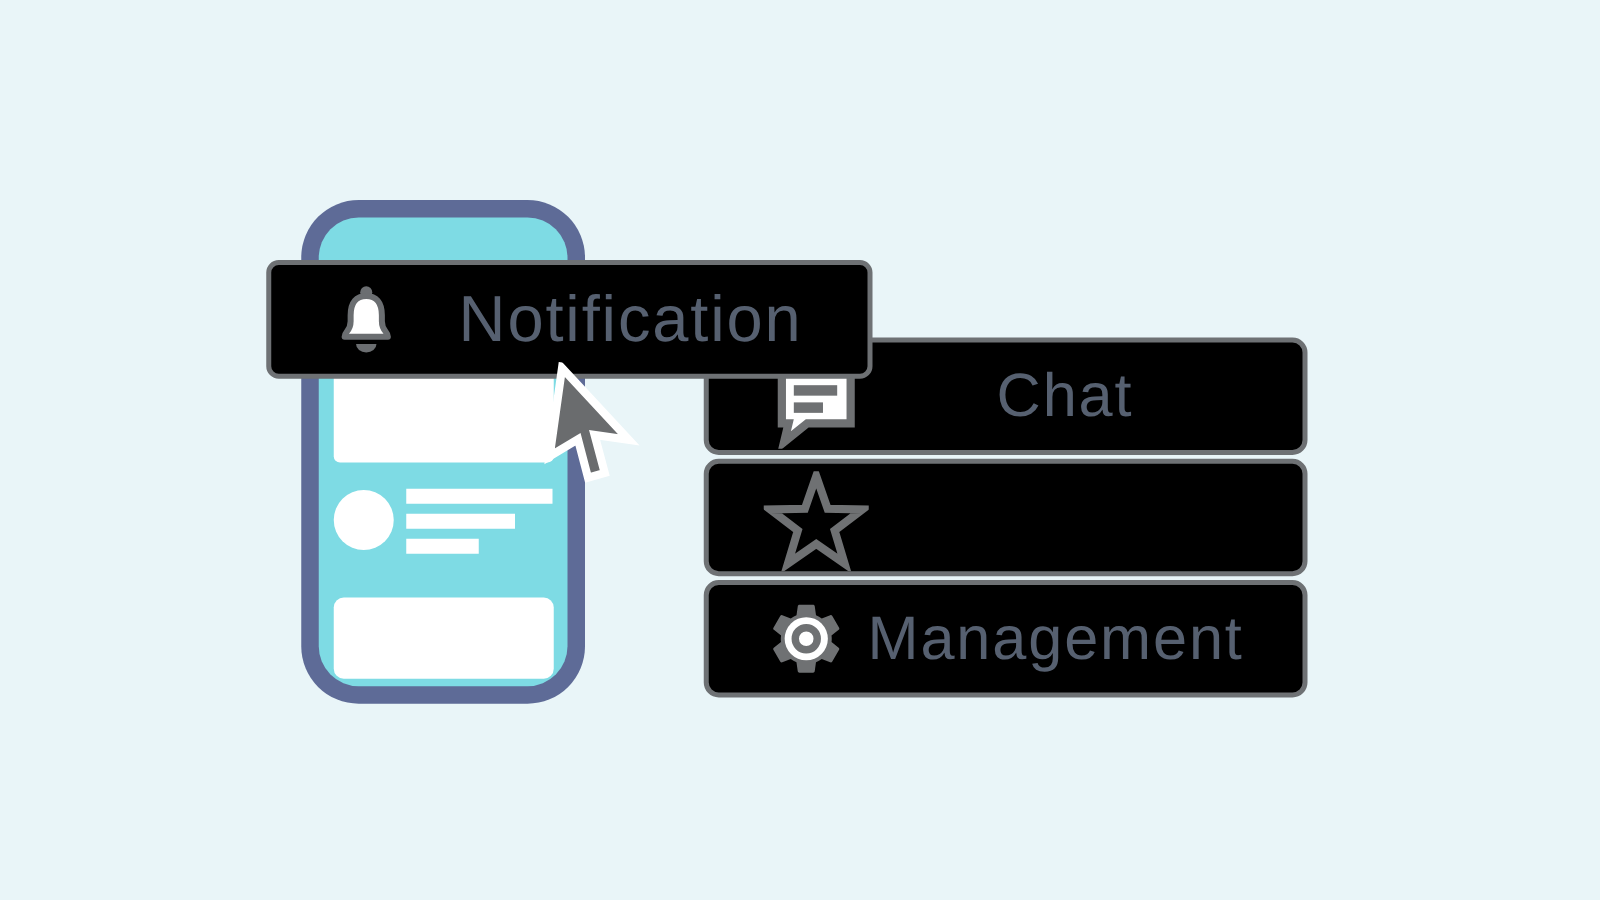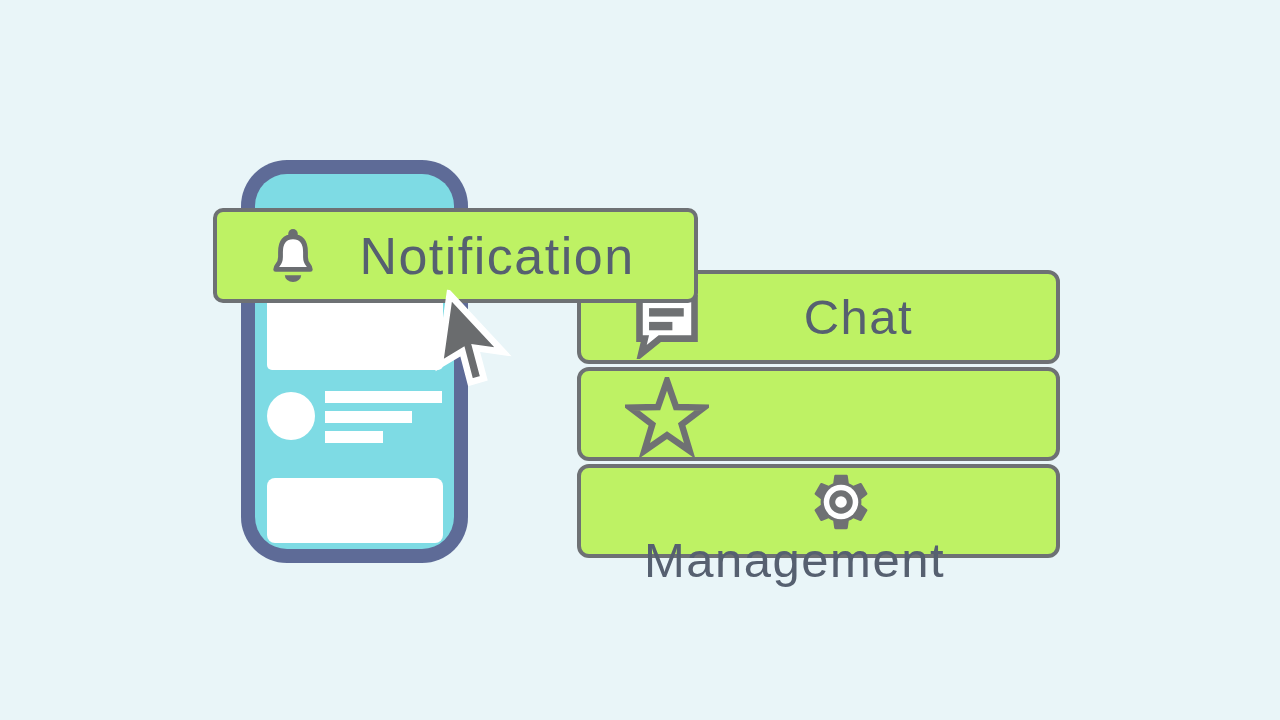--- a/index.html
+++ b/index.html
@@ -14,35 +14,35 @@
   .blk{position:absolute;background:#ffffff;}
   .blk-top{left:12px;top:122px;width:176px;height:74px;border-radius:5px;}
   .avatar{position:absolute;left:12px;top:218px;width:48px;height:48px;border-radius:50%;background:#ffffff;}
   .line{position:absolute;background:#ffffff;height:12px;left:70px;}
   .line1{top:217px;width:117px;}
   .line2{top:237px;width:87px;}
   .line3{top:257px;width:58px;}
   .blk-bottom{left:12px;top:304px;width:176px;height:65px;border-radius:8px;}
 
   
-  .box{position:absolute;background:#bef264;border:4px solid #6e7174;border-radius:12px;
-       box-sizing:border-box;display:flex;align-items:center;}
+  .box{position:absolute;background:#000000;border:4px solid #6e7174;border-radius:12px;
+       box-sizing:border-box;display:flex;align-items:center;gap:15px;}
   .label{flex:1;text-align:center;color:#566070;letter-spacing:1.5px;line-height:1;
          white-space:nowrap;}
 
   
   .notif{left:213px;top:208px;width:485px;height:95px;border-radius:10px;z-index:3;}
   .notif .icon-wrap{margin-left:51px;width:50px;display:flex;justify-content:center;}
   .notif .label{font-size:52px;padding-right:18px;}
 
   
-  .row{left:577px;width:483px;height:94px;z-index:2;}
+  .row{left:563px;width:483px;height:94px;z-index:2;}
   .row-chat{top:270px;}
   .row-review{top:367px;}
-  .row-mgmt{top:464px;flex-direction:column;}
+  .row-mgmt{top:464px;}
   .row .icon-wrap{width:84px;margin-left:44px;display:flex;justify-content:center;}
   .row .label{font-size:49px;padding-right:48px;}
   .icon-chat-shift{margin-top:16px;}
   .icon-star-shift{margin-top:6px;}
 
   
   .cursor{position:absolute;left:445px;top:290px;z-index:4;
           transform:rotate(8deg);transform-origin:4.4px 4.4px;}
 
   svg{display:block;}

